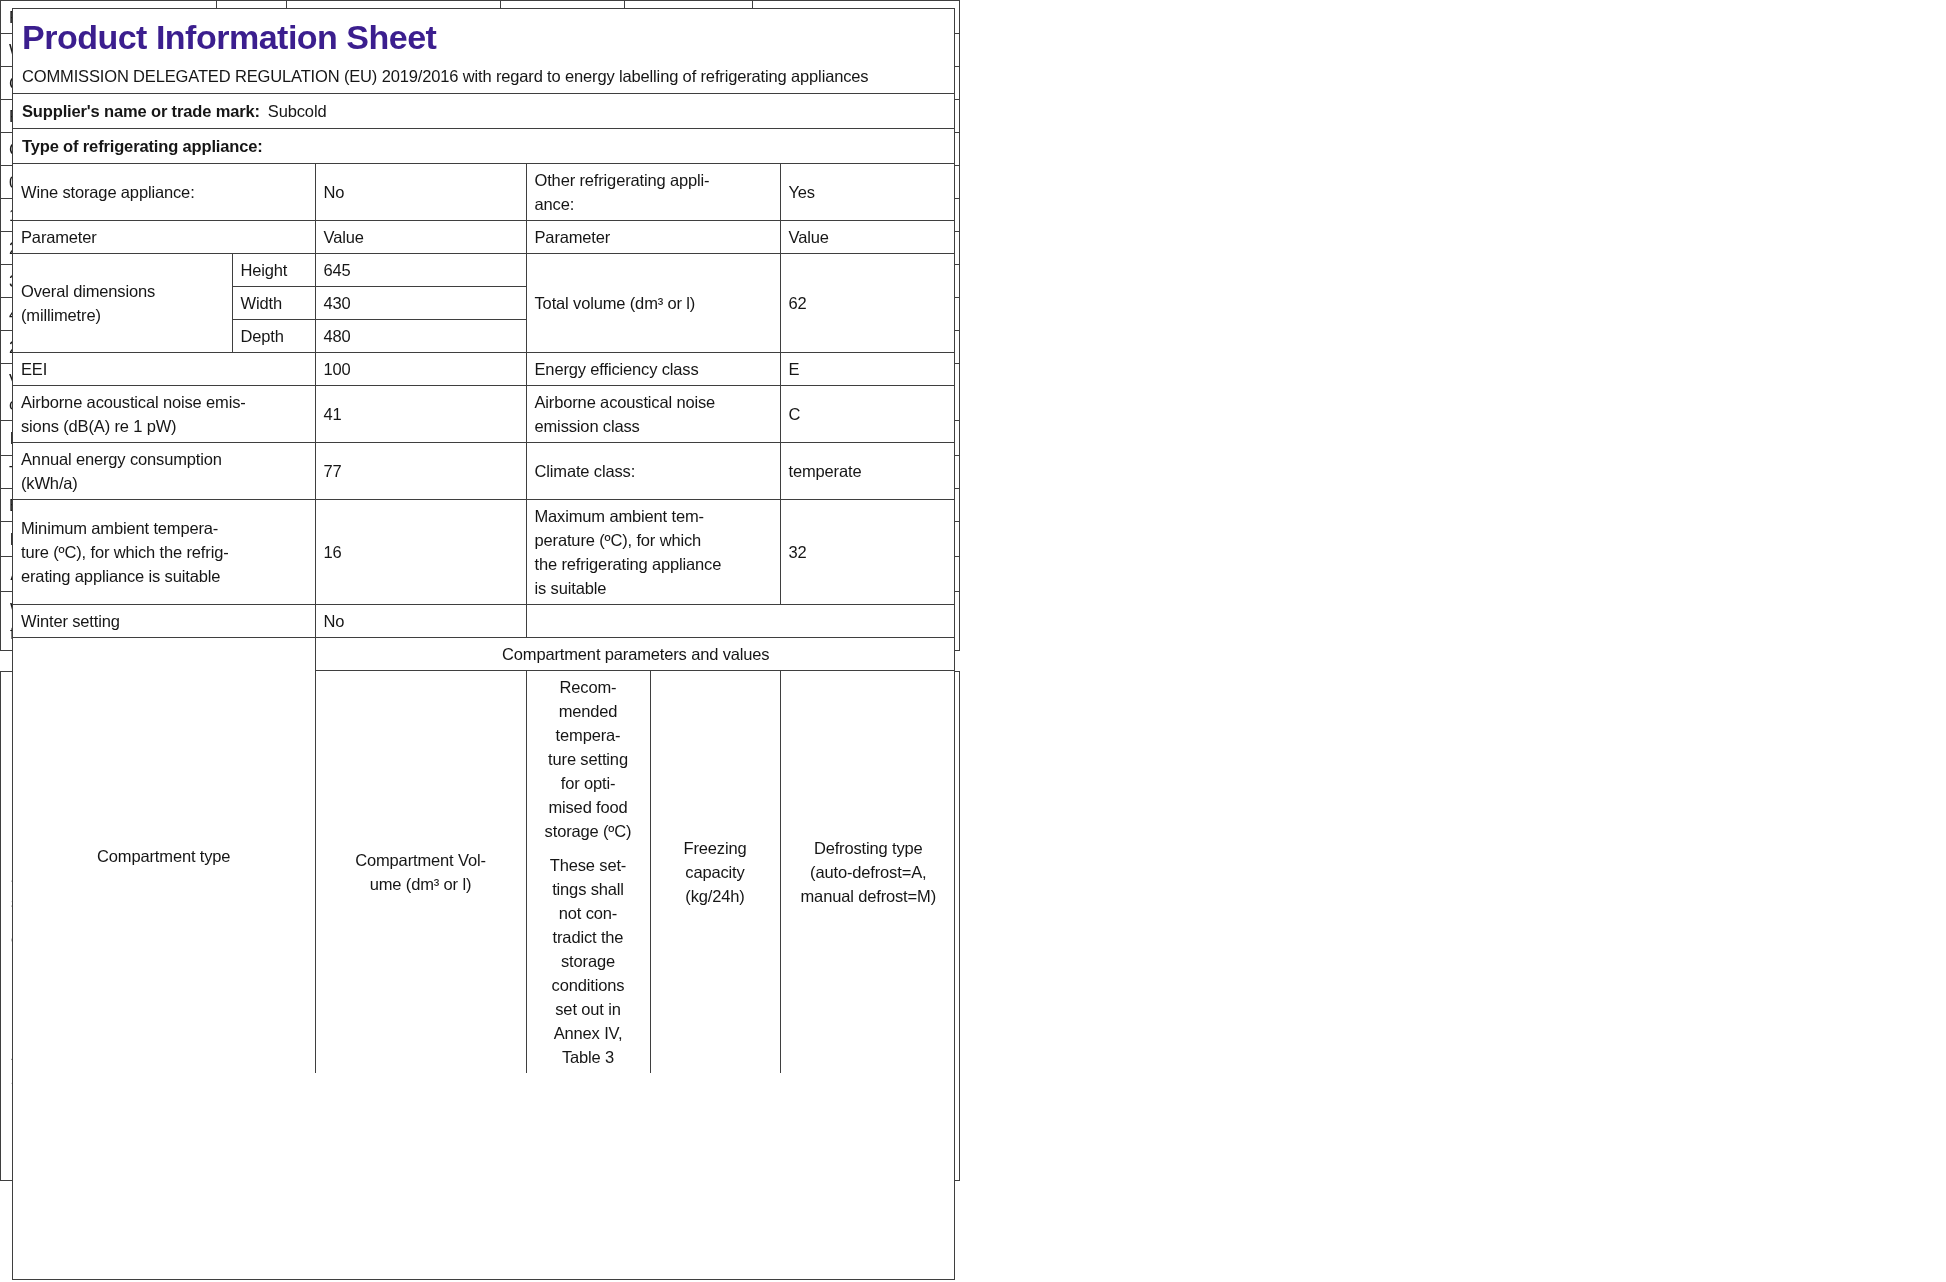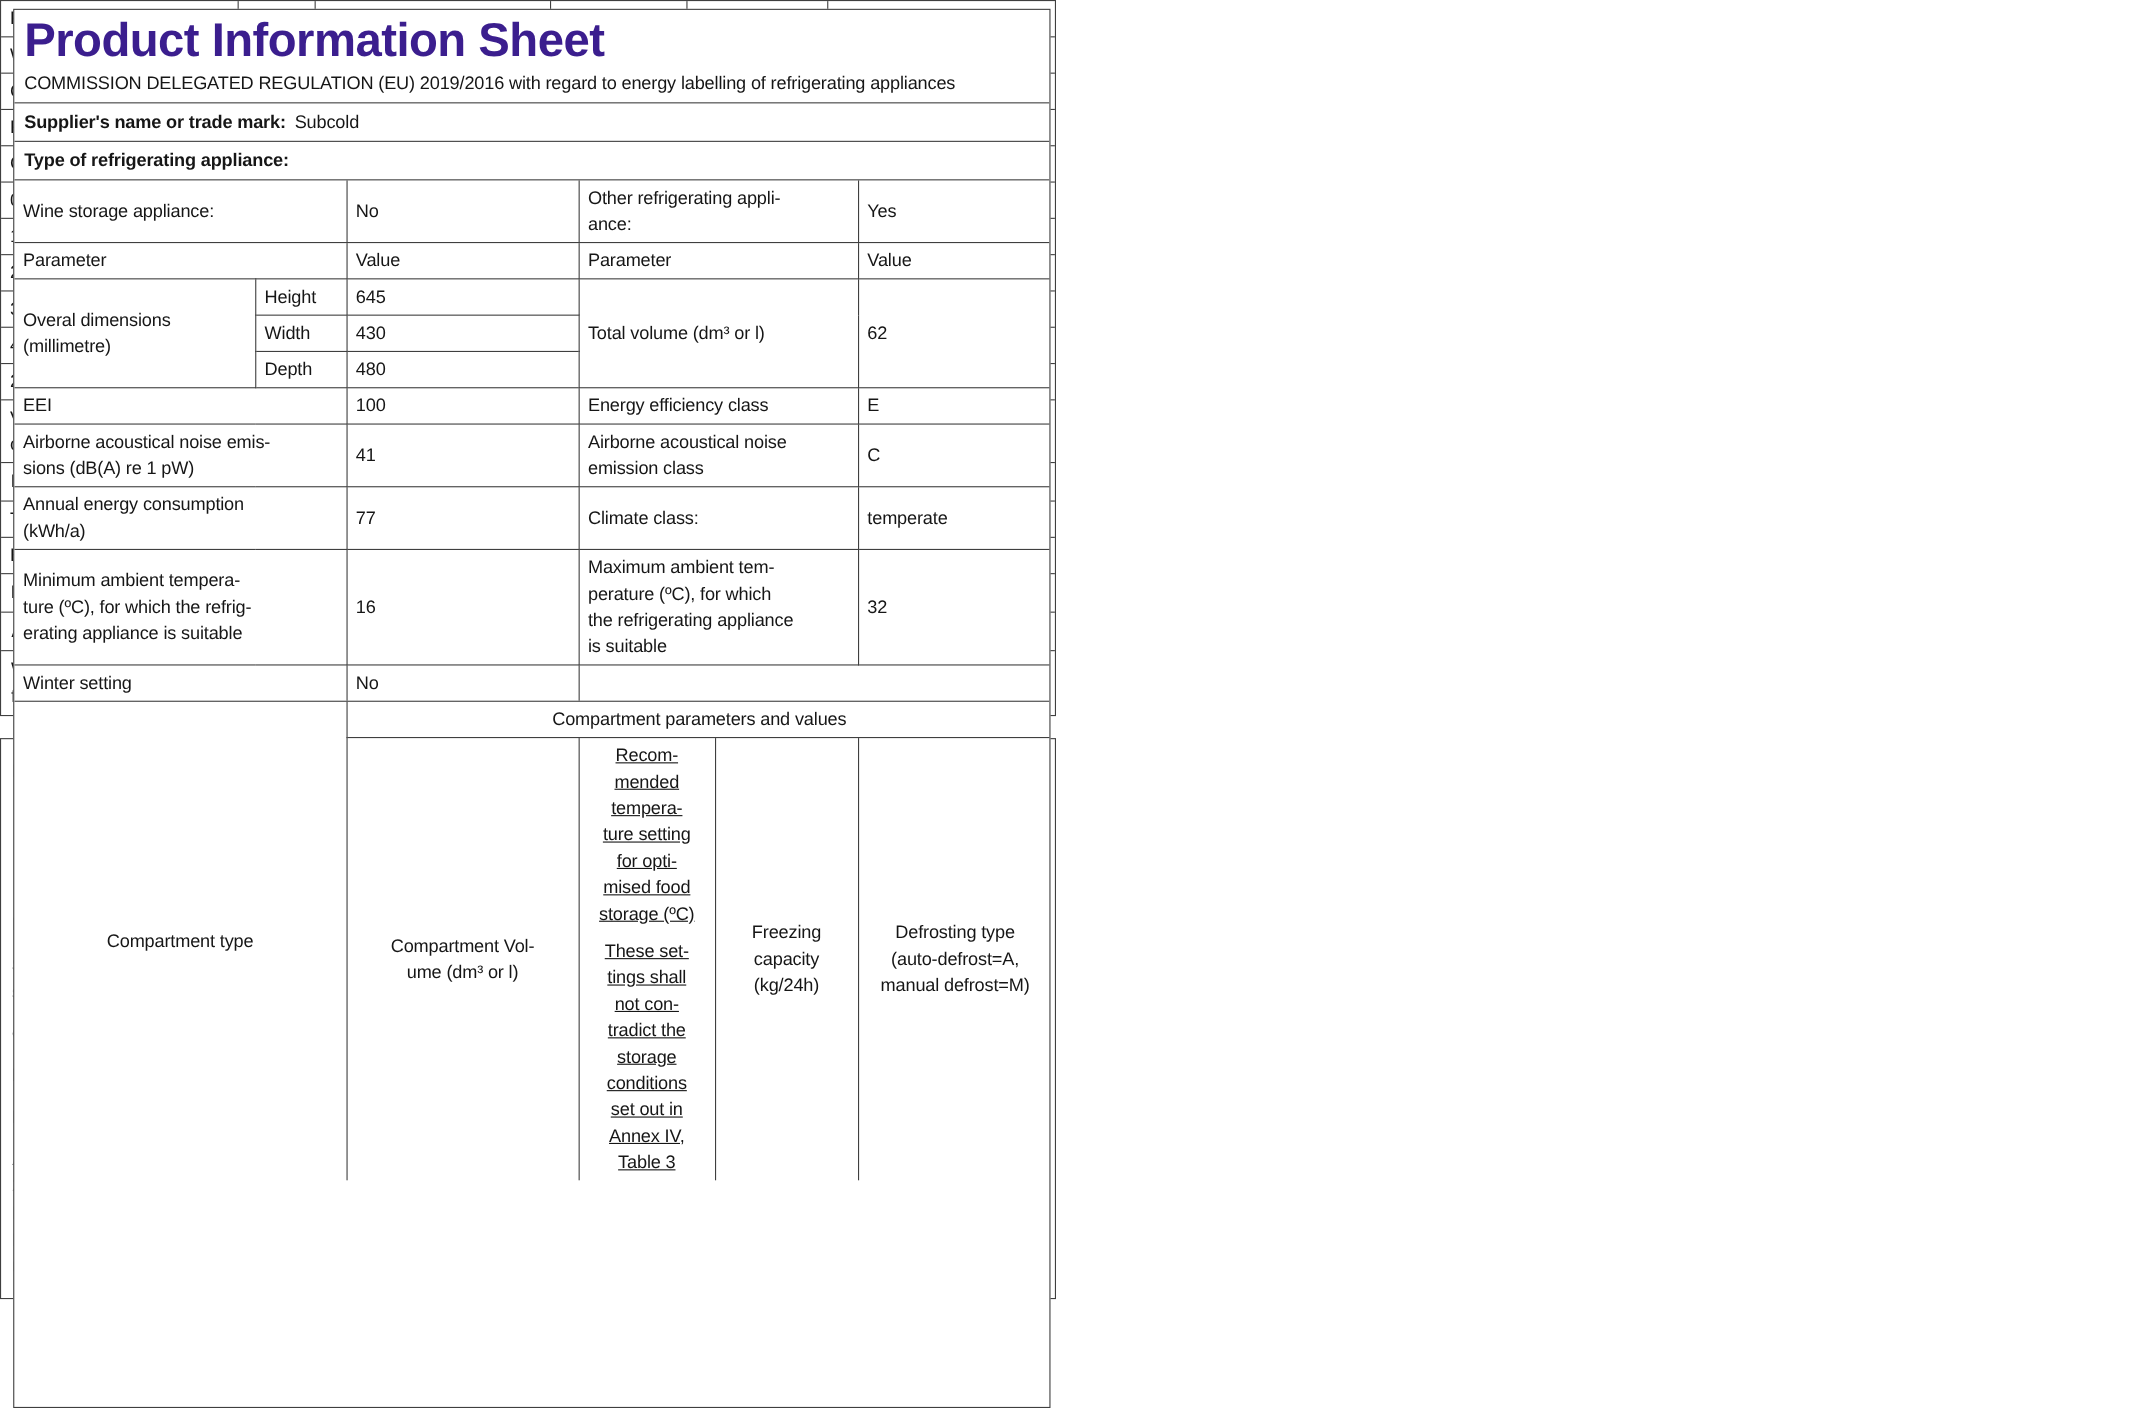--- a/index.html
+++ b/index.html
@@ -11,30 +11,30 @@
   }
   #page { position:absolute; inset:0; }
   .panel { position:absolute; border:1px solid #3f3f3f; background:#fff; }
   #left-panel  { left:12px;  top:8px; width:943px; height:1272px; overflow:hidden; }
   #right-col   { left:978px; top:8px; width:960px; }
   .box { border:1px solid #3f3f3f; background:#fff; }
   .sec { border-bottom:1px solid #3f3f3f; padding:5px 9px; }
   .sec:last-child { border-bottom:none; }
   .sec.nopad { padding:0; }
   h1.doc-title {
-    font-size:43px; line-height:42px; font-weight:700; color:#3b1e8e;
+    font-size:34px; line-height:42px; font-weight:700; color:#3b1e8e;
     letter-spacing:-0.5px; margin:2px 0 6px 0;
   }
   .subtitle { line-height:24px; }
   .b { font-weight:700; }
   .v { margin-left:8px;margin-top:29px; }
   table { border-collapse:collapse; border-style:hidden; width:100%; table-layout:fixed; }
   td { border:1px solid #3f3f3f; padding:4px 8px; vertical-align:middle; word-wrap:break-word; }
   td.c { text-align:center; }
-  td.t { vertical-align:top;text-decoration:underline; }
+  td.t { vertical-align:top; }
   .pre { white-space:pre-line; }
   .tall-row td { height:396px; }
   .temp-note p + p { margin-top:10px; }
   a.link { color:#2038c8; text-decoration:underline; cursor:pointer; }
   
   #market-box { margin-top:20px; padding:12px 10px 14px 10px; min-height:502px; }
   .two-col { display:flex; margin-top:14px; }
   .two-col .lft { flex:1 1 auto; padding-right:14px; }
   .two-col .rgt { flex:0 0 372px; }
   .qr-row { display:flex; align-items:flex-start; }

